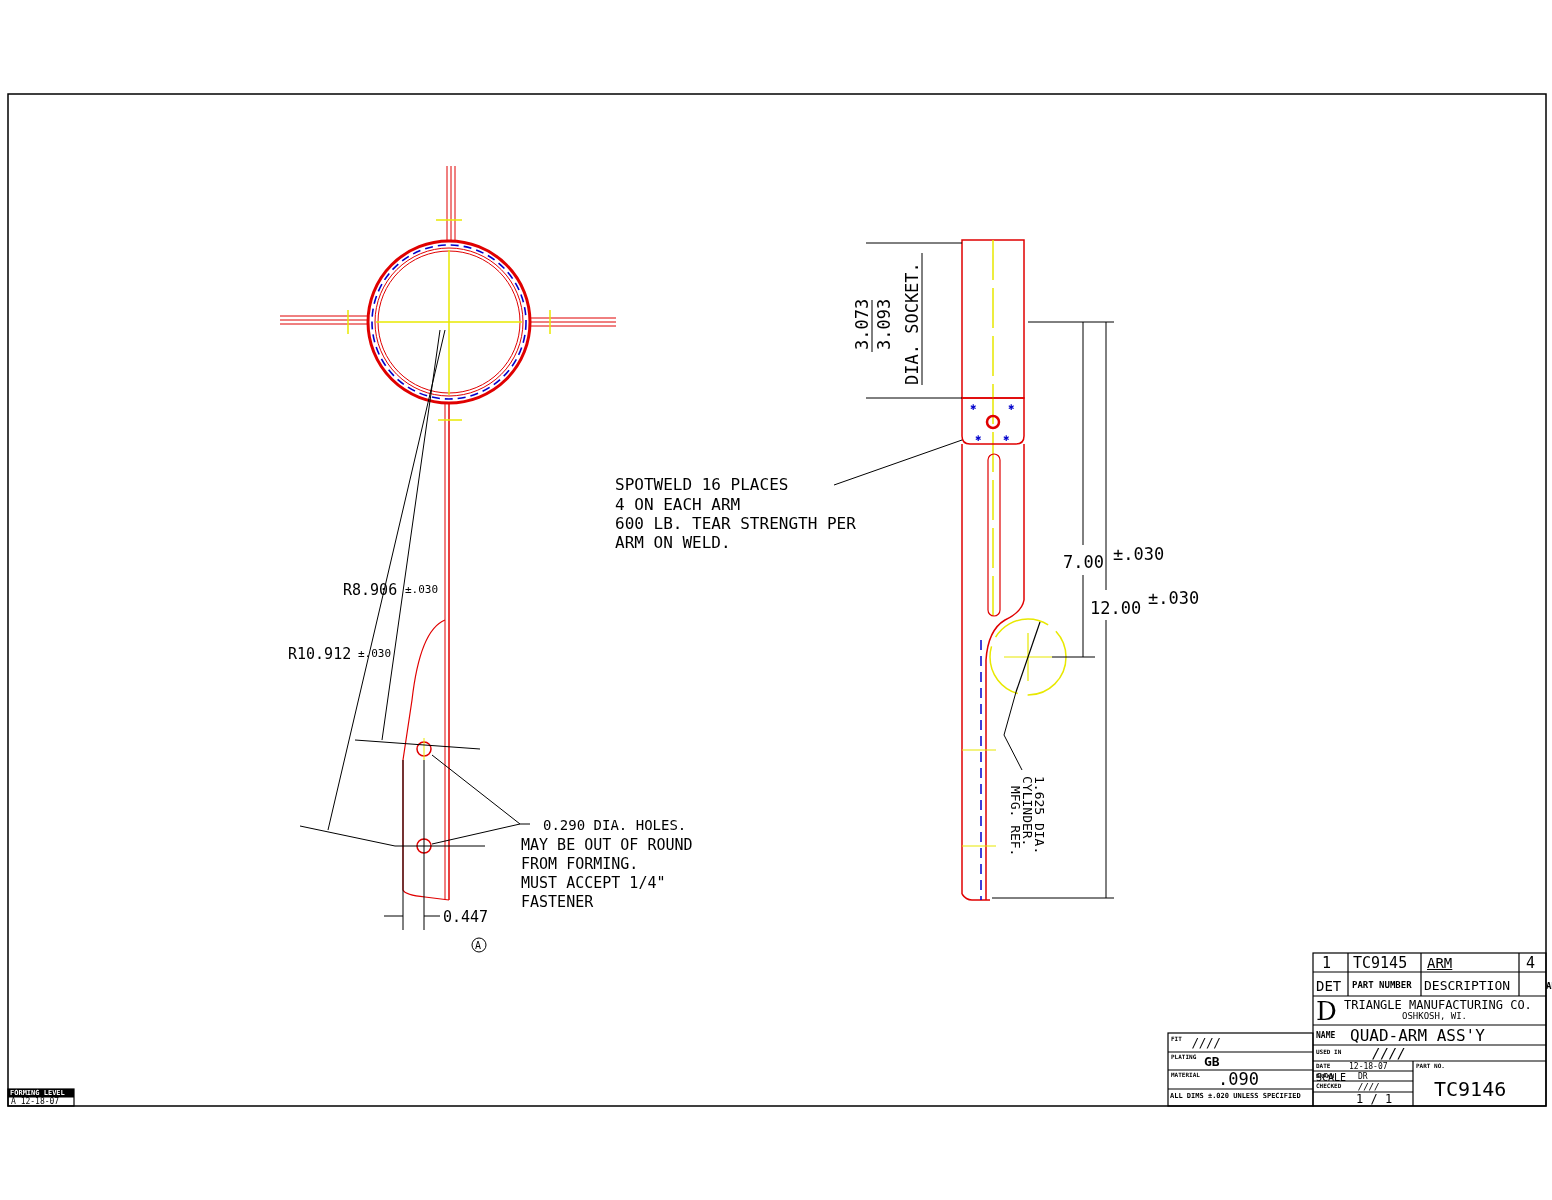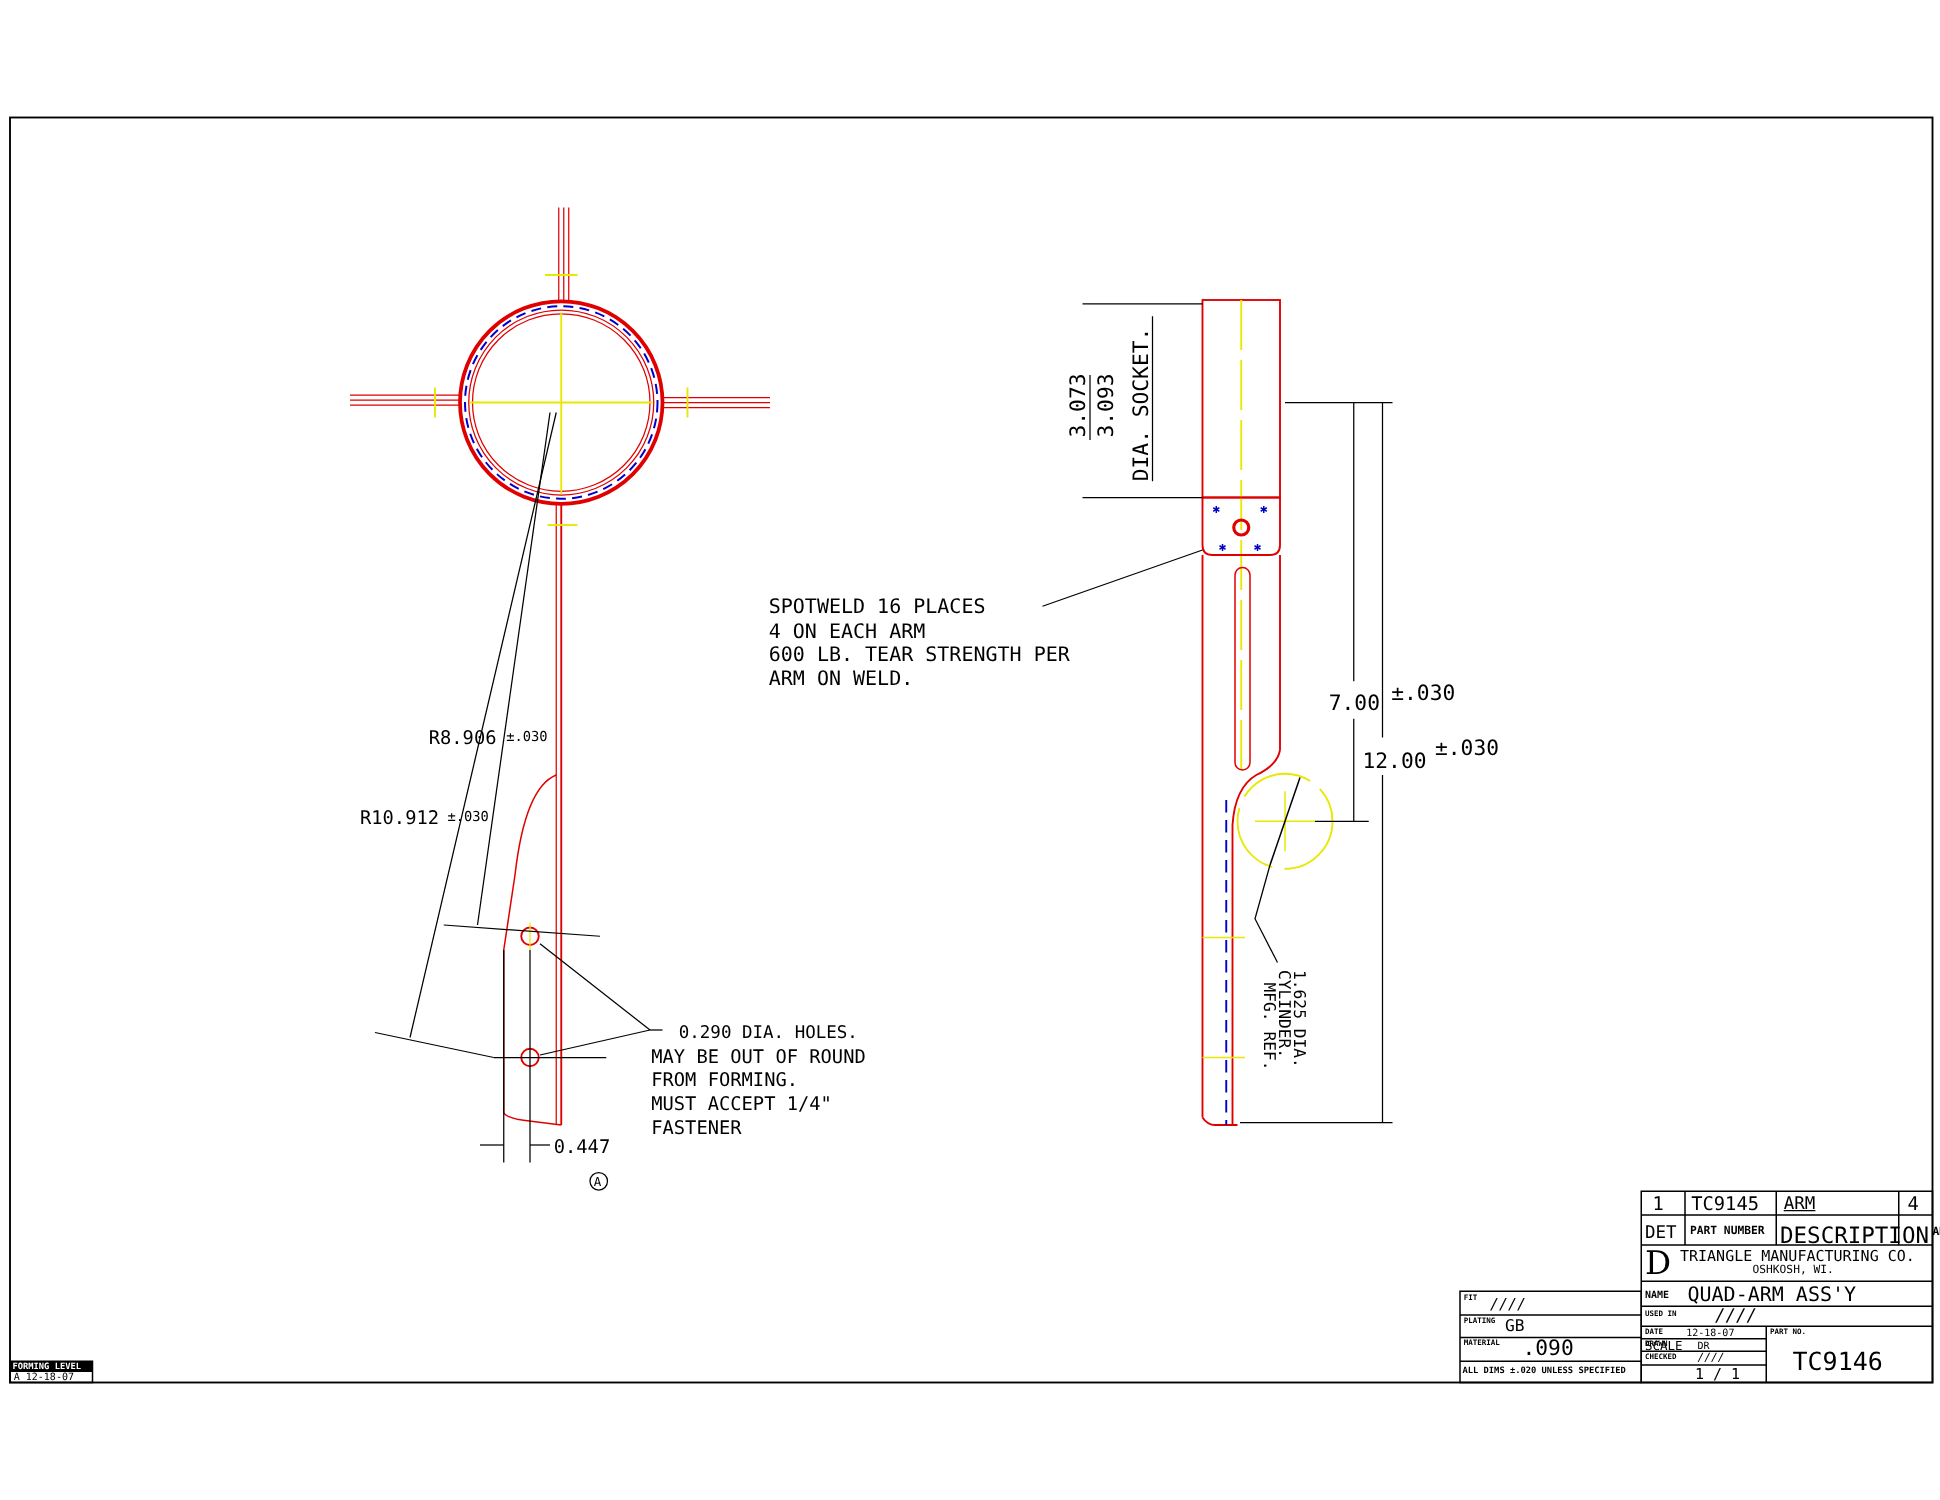--- a/index.html
+++ b/index.html
@@ -165,21 +165,21 @@
   </g>
   <rect x="8" y="1089" width="66" height="8" fill="#000"></rect>
 </svg>
 
 <div class="tb" style="left:1322px;top:954px;font-size:15px;">1</div>
 <div class="tb" style="left:1353px;top:954px;font-size:15px;">TC9145</div>
 <div class="tb" style="left:1427px;top:955px;font-size:14px;text-decoration:underline;">ARM</div>
 <div class="tb" style="left:1526px;top:954px;font-size:15px;">4</div>
 <div class="tb" style="left:1316px;top:978px;font-size:14px;">DET</div>
 <div class="tb" style="left:1352px;top:980px;font-size:9px;font-weight:bold;">PART NUMBER</div>
-<div class="tb" style="left:1424px;top:978px;font-size:18px;">DESCRIPTION</div>
+<div class="tb" style="left:1424px;top:978px;font-size:13px;">DESCRIPTION</div>
 <div class="tb" style="left:1521px;top:981px;font-size:9px;font-weight:bold;padding-left:25px;">AMT</div>
 <div class="tb" style="left:1316px;top:996px;font-size:26px;font-family:'DejaVu Serif',serif;">D</div>
 <div class="tb" style="left:1344px;top:998px;font-size:12px;">TRIANGLE MANUFACTURING CO.</div>
 <div class="tb" style="left:1390px;top:1011px;font-size:9px;padding-left:12px;">OSHKOSH, WI.</div>
 <div class="tb" style="left:1316px;top:1031px;font-size:8px;font-weight:bold;">NAME</div>
 <div class="tb" style="left:1350px;top:1026px;font-size:16px;">QUAD-ARM ASS'Y</div>
 <div class="tb" style="left:1316px;top:1048px;font-size:6px;font-weight:bold;">USED IN</div>
 <div class="tb" style="left:1372px;top:1045px;font-size:14px;font-style:italic;">////</div>
 <div class="tb" style="left:1316px;top:1062px;font-size:6px;font-weight:bold;">DATE</div>
 <div class="tb" style="left:1349px;top:1062px;font-size:8px;">12-18-07</div>
@@ -187,18 +187,18 @@
 <div class="tb" style="left:1358px;top:1072px;font-size:8px;">DR</div>
 <div class="tb" style="left:1316px;top:1082px;font-size:6px;font-weight:bold;">CHECKED</div>
 <div class="tb" style="left:1358px;top:1082px;font-size:9px;font-style:italic;">////</div>
 <div class="tb" style="left:1316px;top:1072px;font-size:10px;">SCALE</div>
 <div class="tb" style="left:1356px;top:1092px;font-size:12px;">1 / 1</div>
 <div class="tb" style="left:1416px;top:1062px;font-size:6px;font-weight:bold;">PART NO.</div>
 <div class="tb" style="left:1434px;top:1077px;font-size:20px;">TC9146</div>
 <div class="tb" style="left:1171px;top:1035px;font-size:6px;font-weight:bold;">FIT</div>
 <div class="tb" style="left:1192px;top:1036px;font-size:12px;font-style:italic;">////</div>
 <div class="tb" style="left:1171px;top:1053px;font-size:6px;font-weight:bold;">PLATING</div>
-<div class="tb" style="left:1204px;top:1054px;font-size:13px;">GB</div>
+<div class="tb" style="left:1204px;top:1054px;font-size:13px;font-weight:bold;">GB</div>
 <div class="tb" style="left:1171px;top:1071px;font-size:6px;font-weight:bold;">MATERIAL</div>
 <div class="tb" style="left:1218px;top:1069px;font-size:17px;">.090</div>
 <div class="tb" style="left:1170px;top:1092px;font-size:7px;font-weight:bold;">ALL DIMS ±.020 UNLESS SPECIFIED</div>
 <div class="tb" style="left:10px;top:1089px;font-size:7px;color:#fff;font-weight:bold;">FORMING LEVEL</div>
 <div class="tb" style="left:11px;top:1097px;font-size:8px;">A 12-18-07</div>
 
 </body></html>

